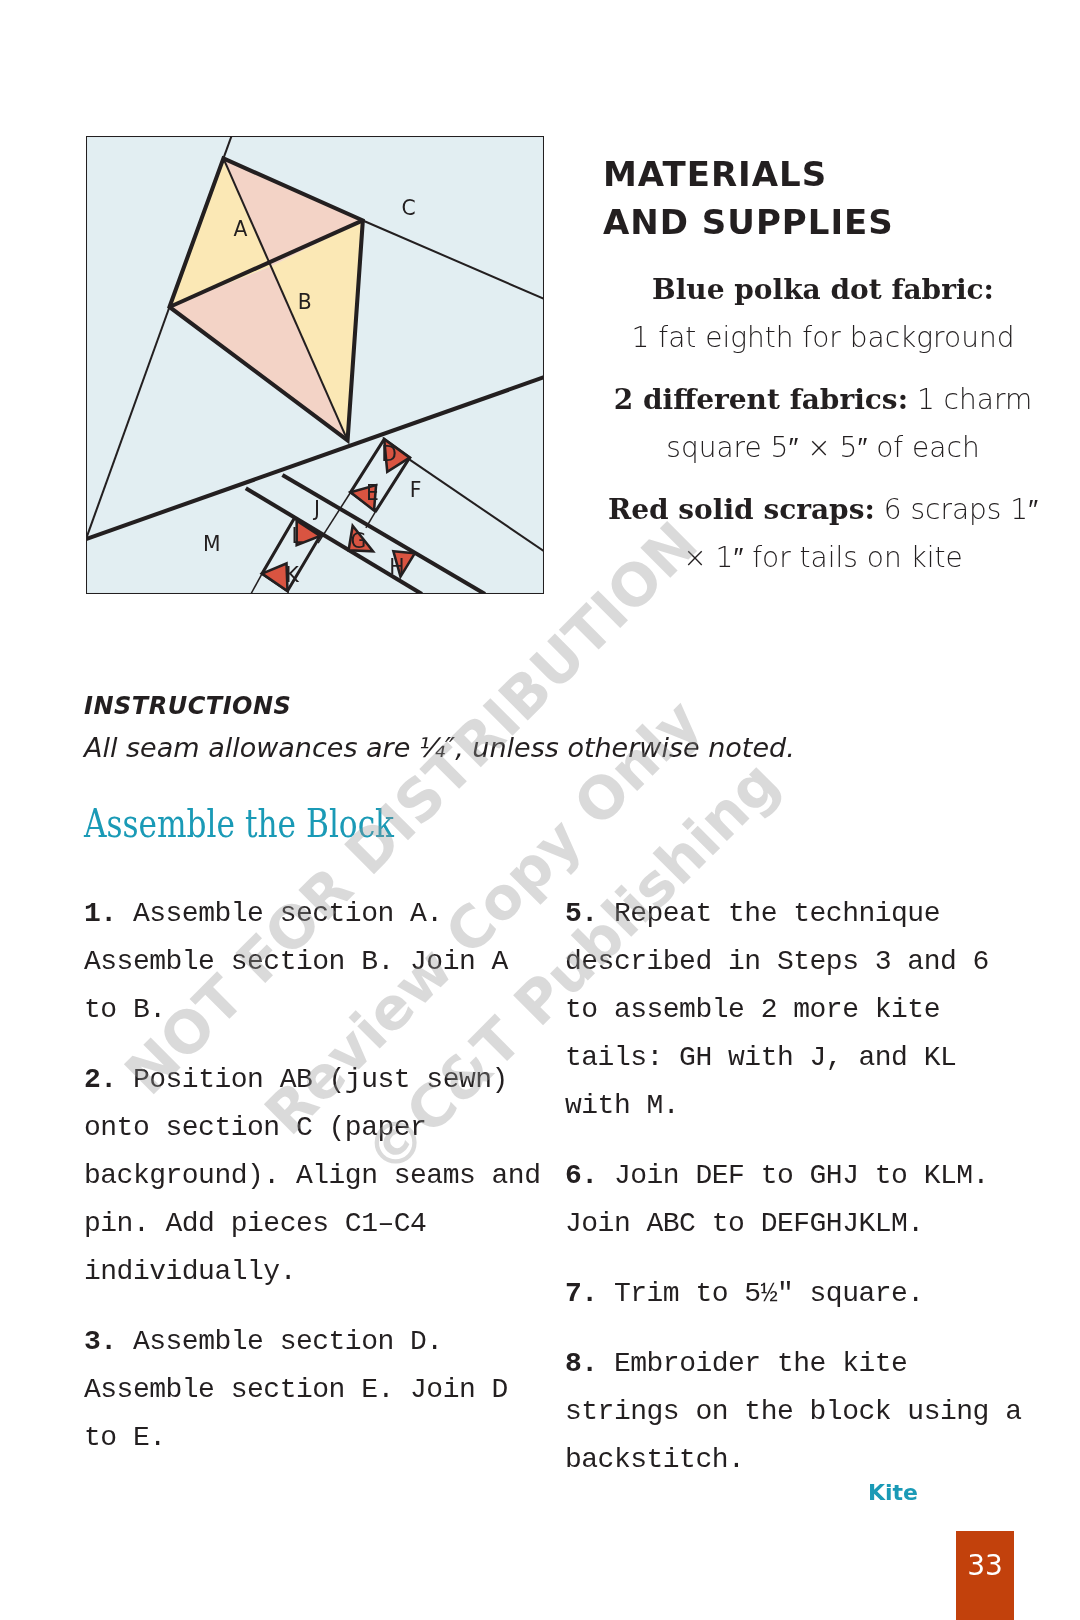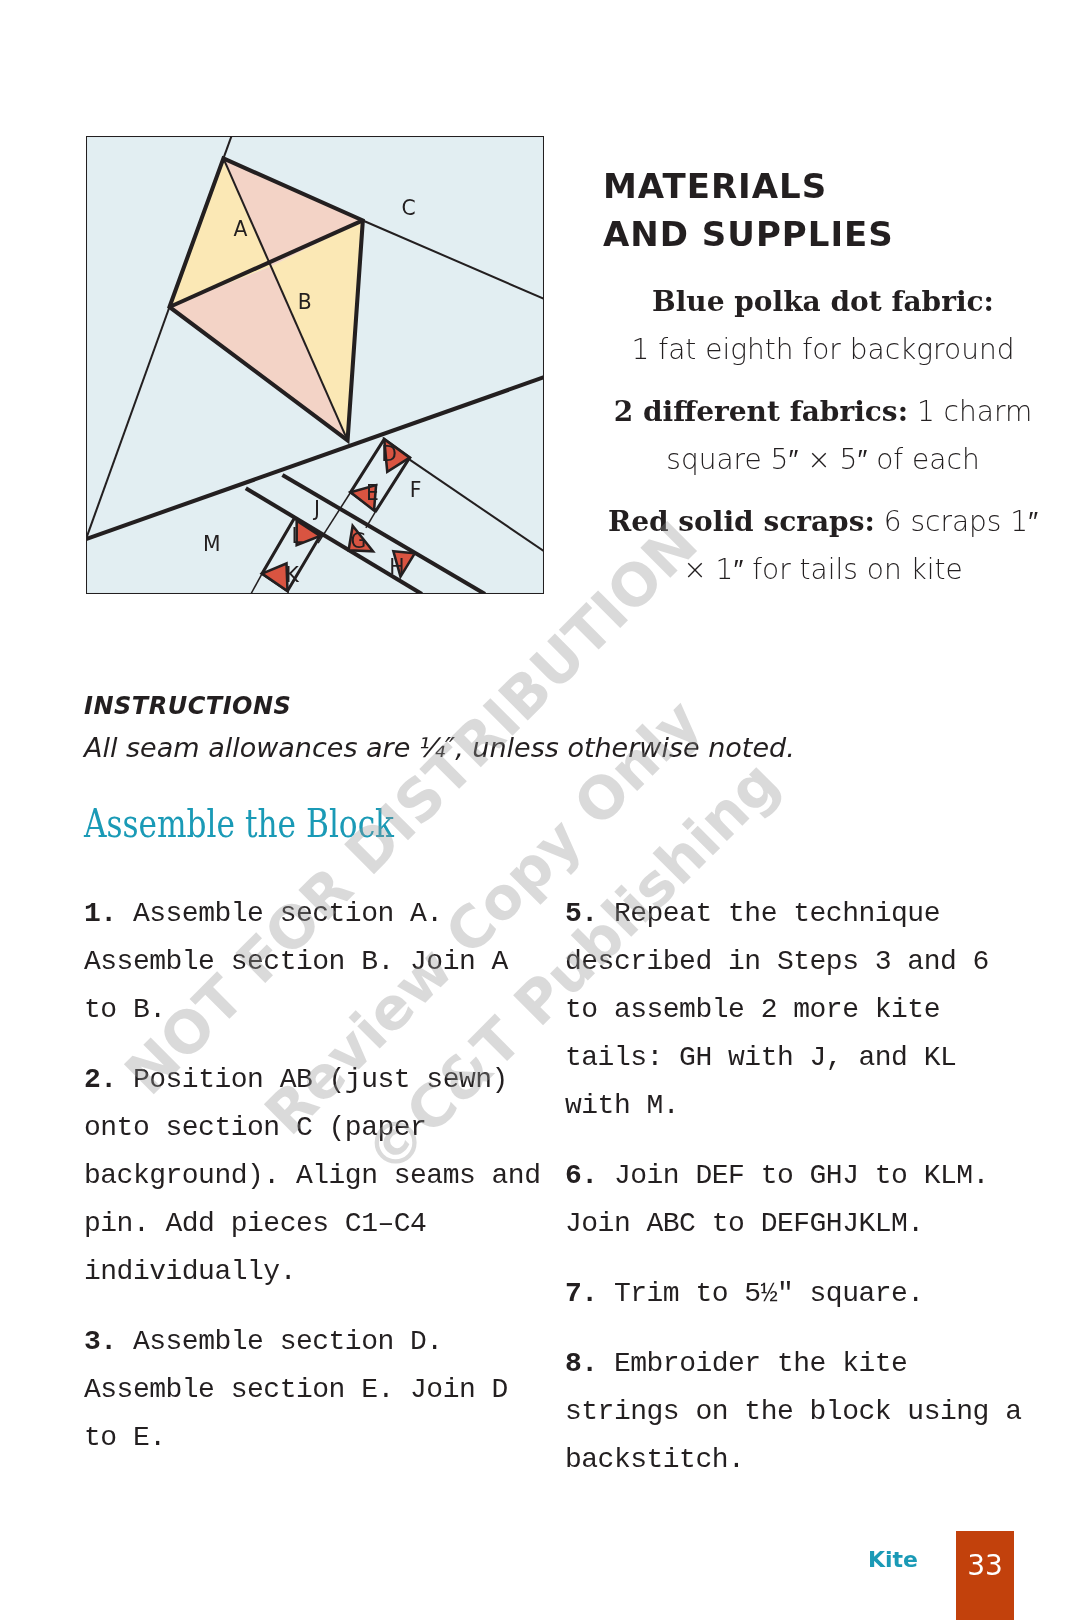--- a/index.html
+++ b/index.html
@@ -4,21 +4,21 @@
 <style>
   html, body { margin: 0; padding: 0; }
   body {
     width: 1080px; height: 1620px; background: #ffffff; position: relative; overflow: hidden;
     font-family: "Liberation Sans", sans-serif; color: #231f20;
   }
   .diagram { position: absolute; left: 86px; top: 136px; width: 458px; height: 458px; }
   .diagram svg { display: block; }
   .lbl { font-family: "DejaVu Sans", sans-serif; font-size: 20px; fill: #231f20; }
 
-  .materials { position: absolute; left: 603px; top: 150px; width: 440px; margin-top: 12px; }
+  .materials { position: absolute; left: 603px; top: 150px; width: 440px; }
   .h-display {
     font-family: "DejaVu Sans", sans-serif; font-weight: bold; text-transform: uppercase;
     font-size: 34px; line-height: 48px; letter-spacing: 1px; color: #231f20; margin: 0;
   }
   .mat-item { font-size: 30px; line-height: 48px; margin-top: 14px; font-family: "DejaVu Sans", sans-serif; font-weight: 300; text-align: center; }
   .mat-item:first-of-type { margin-top: 20px; }
   .mat-item b { font-weight: bold; font-family: "DejaVu Serif", serif; }
   .materials .mat-item { font-size: 28px; }
 
   .instructions { position: absolute; left: 84px; top: 684px; width: 960px; }
@@ -36,21 +36,21 @@
   .step .num { font-weight: bold; }
 
   .watermark {
     position: absolute; left: 140px; top: 520px; width: 720px; height: 560px; pointer-events: none;
   }
   .watermark div {
     position: absolute; font-family: "DejaVu Sans", sans-serif; font-weight: bold; color: rgba(150,150,150,0.35);
     font-size: 58px; white-space: nowrap; transform-origin: left bottom; transform: rotate(-45deg);
   }
 
-  .footer-label { position: absolute; left: 868px; top: 1547px; color: #1a9ab6; font-weight: bold; font-size: 22px; font-family: "DejaVu Sans", sans-serif; }
+  .footer-label { position: absolute; left: 868px; top: 1480px; color: #1a9ab6; font-weight: bold; font-size: 22px; font-family: "DejaVu Sans", sans-serif; }
   .page-box {
     position: absolute; left: 956px; top: 1531px; width: 58px; height: 89px; background: #c2410c;
     color: #fff; font-size: 28px; font-family: "DejaVu Sans", sans-serif; text-align: center; line-height: 70px;
   }
 </style>
 </head>
 <body>
 
 <div class="diagram">
   <svg width="458" height="458" viewBox="0 0 450 450">

